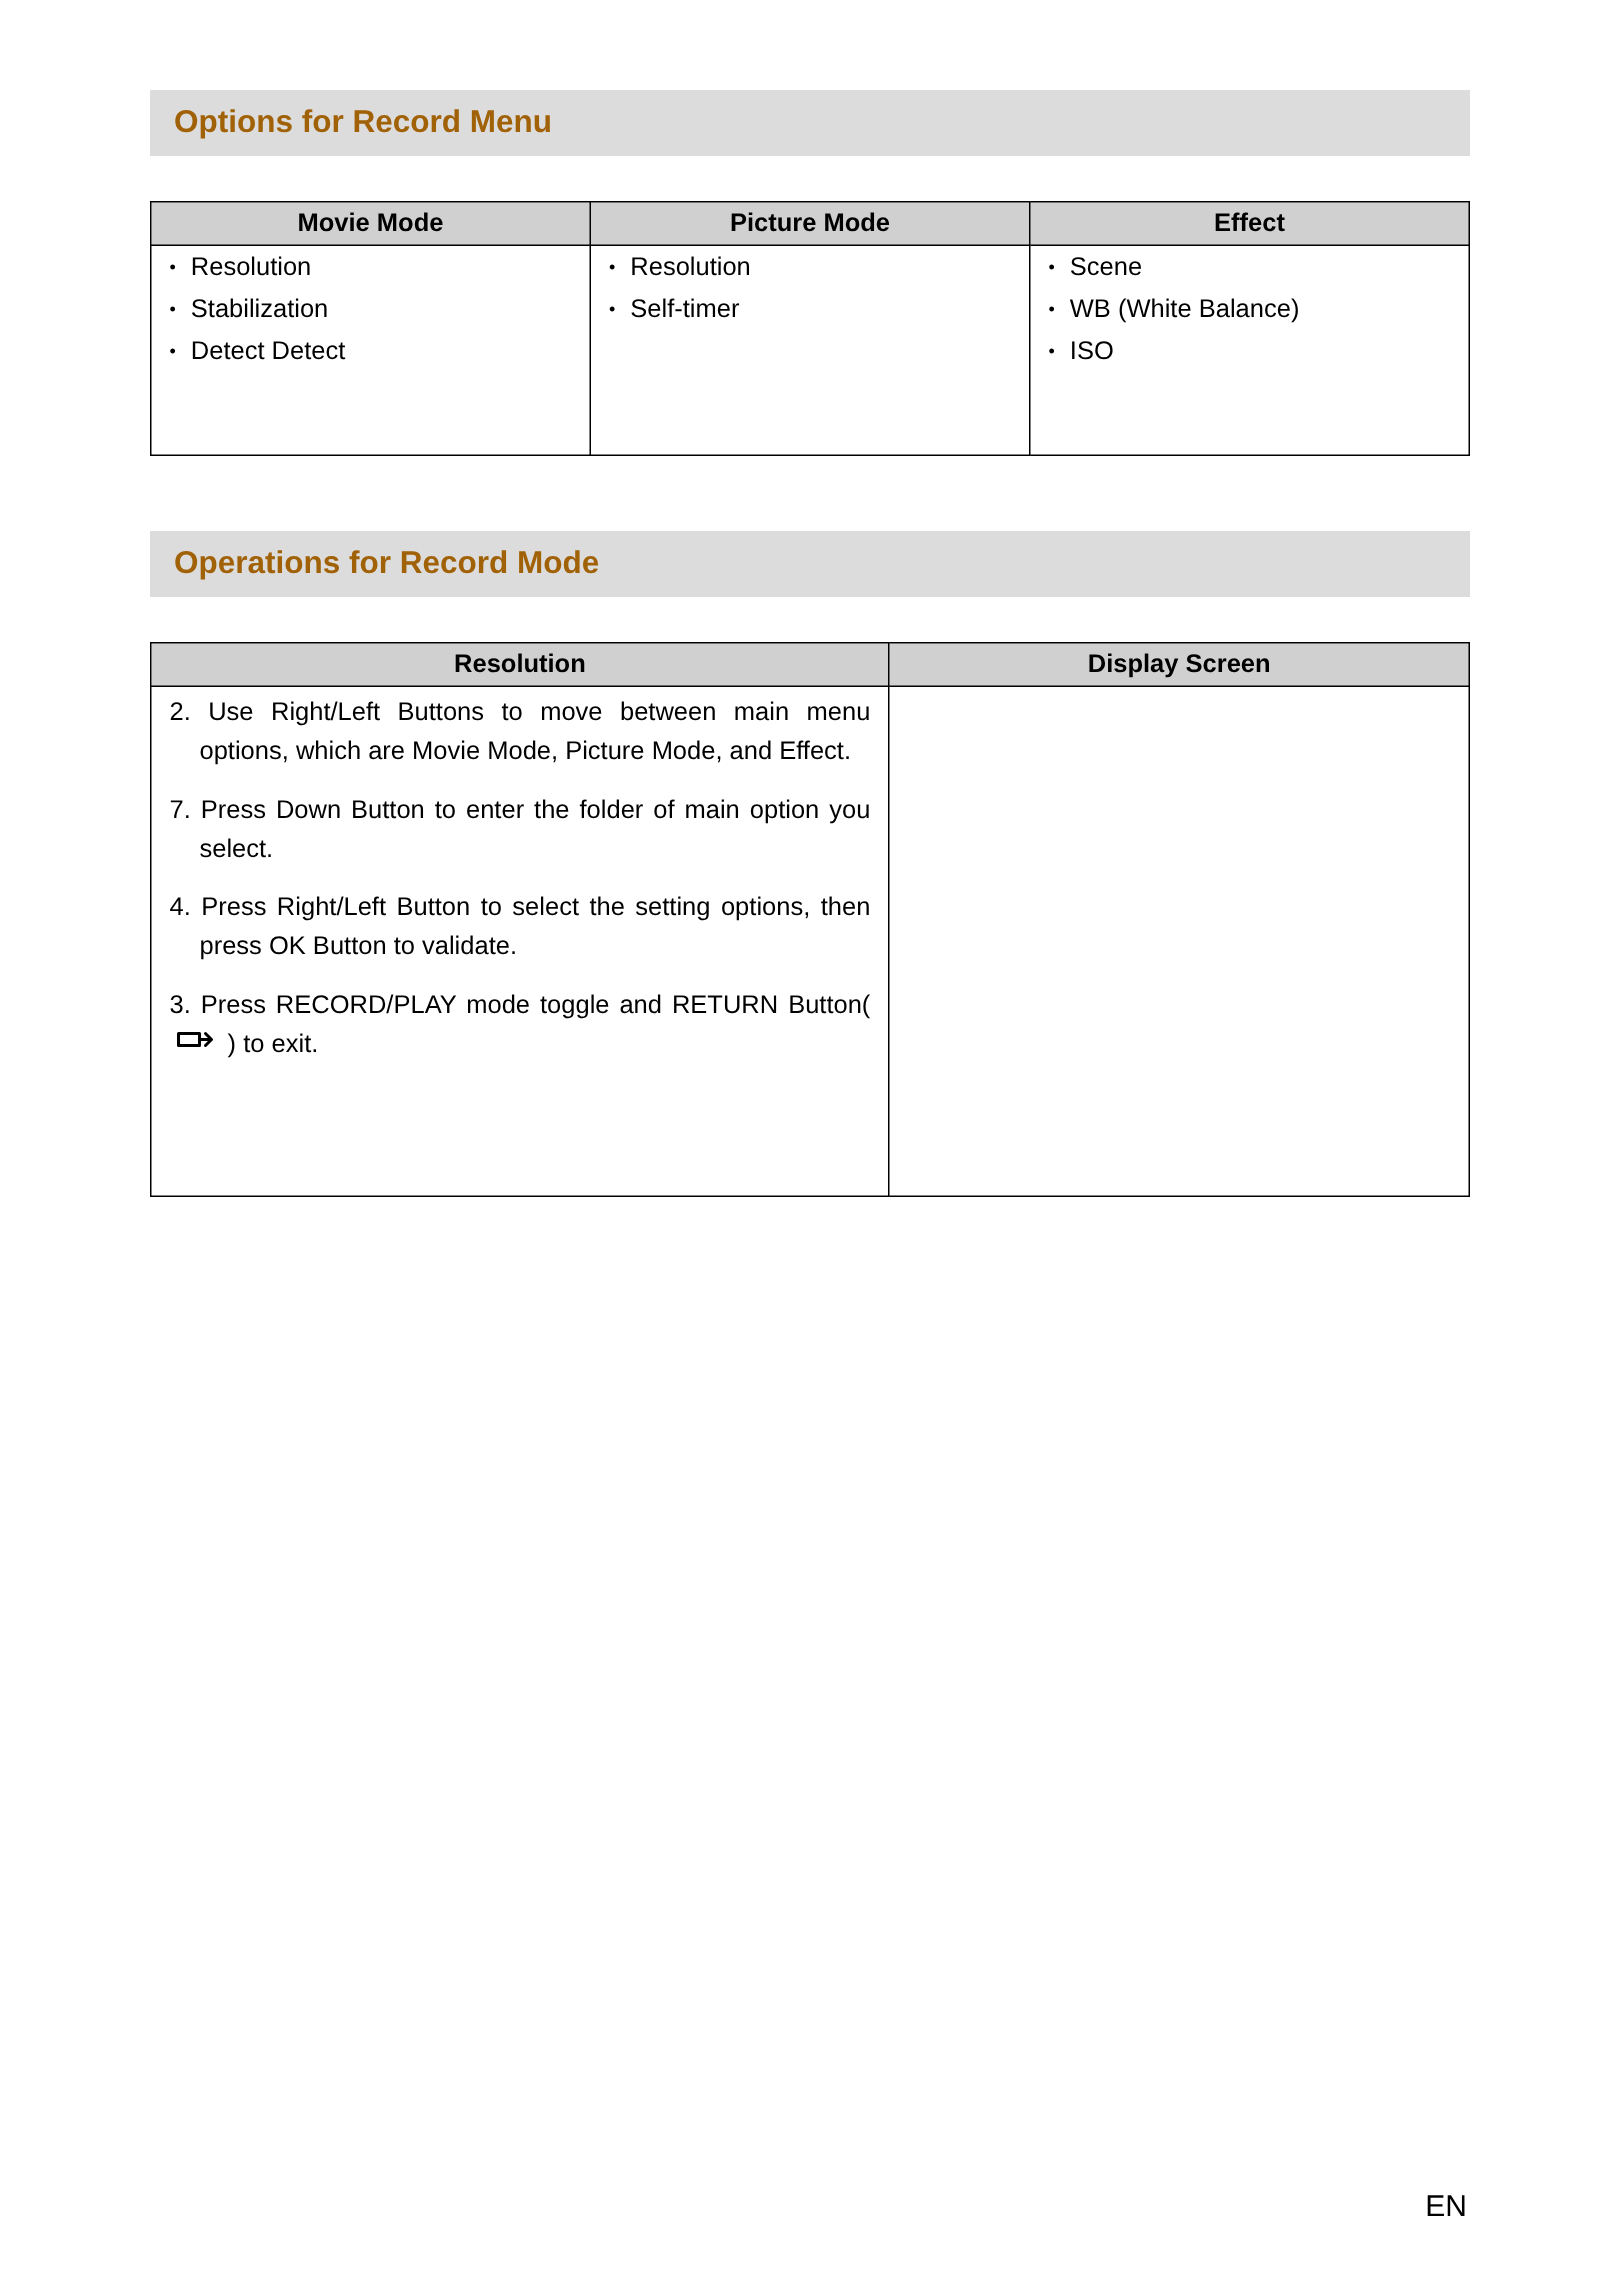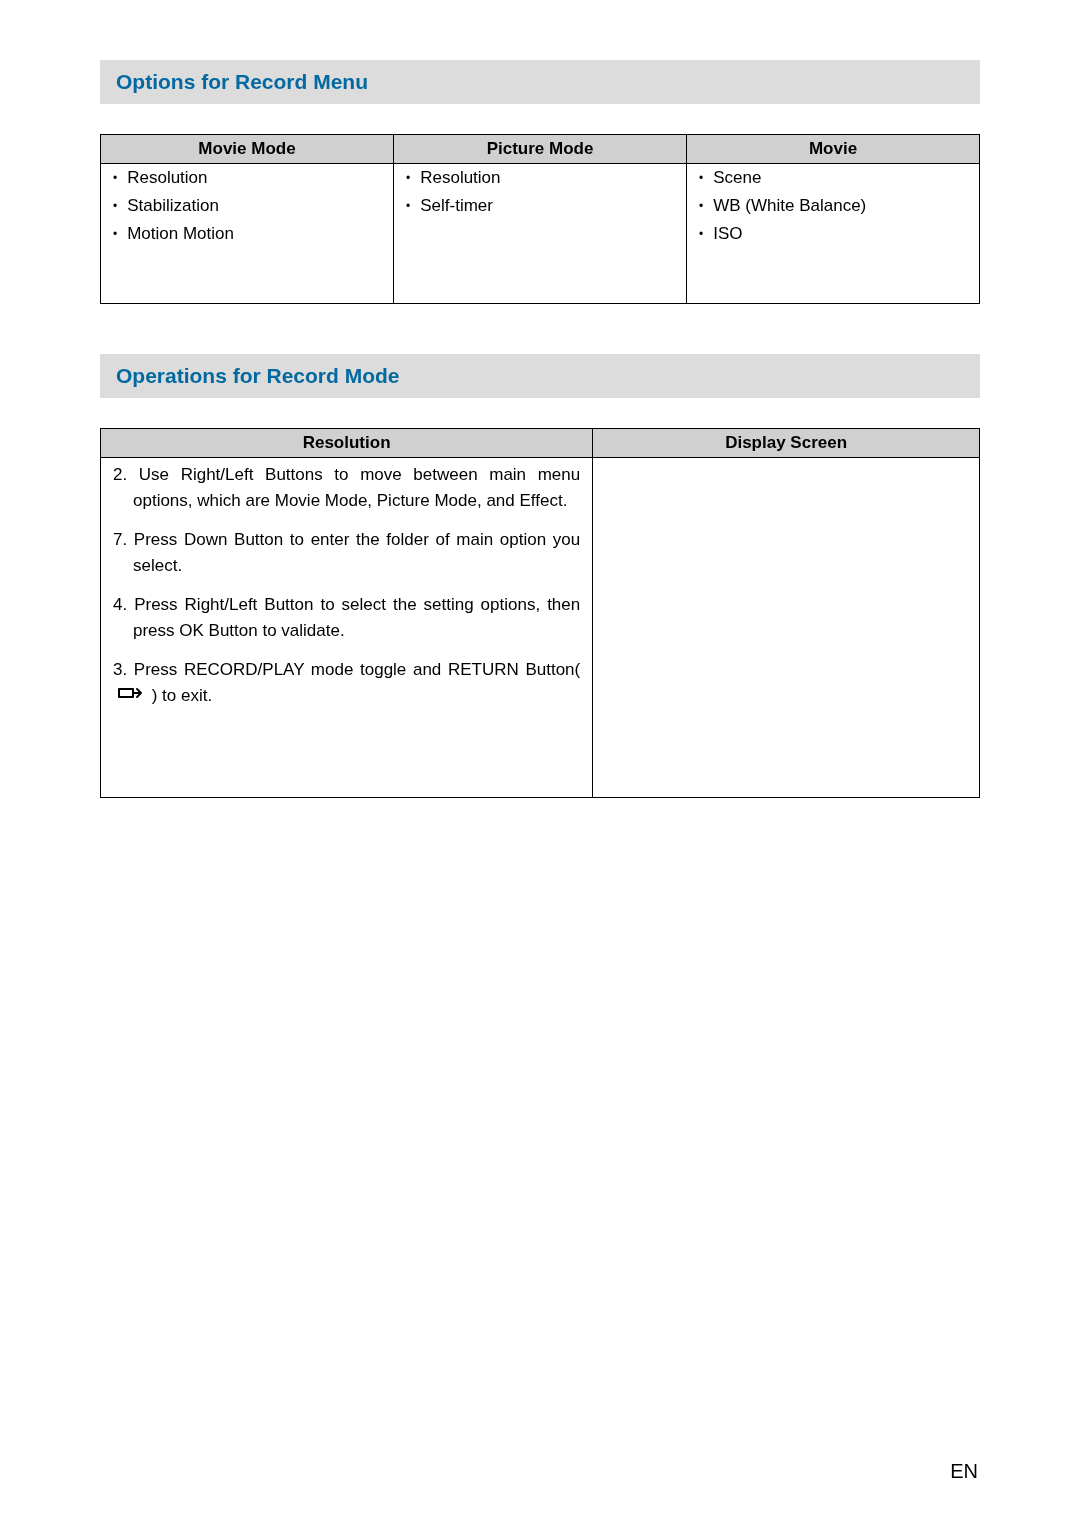--- a/index.html
+++ b/index.html
@@ -14,21 +14,21 @@
       background: #ffffff;
       padding: 60px 100px 40px 100px;
       position: relative;
     }
     .section-header {
       background: #dcdcdc;
       padding: 10px 16px;
       font-size: 21px;
       font-weight: bold;
       margin-bottom: 30px;
-      color: #0369a1;
+      color: #a16207;
     }
     .table {
       width: 100%;
       border-collapse: collapse;
       margin-bottom: 50px;
     }
     .table th, .table td {
       border: 1px solid #000000;
       padding: 4px 12px;
       vertical-align: top;
@@ -105,37 +105,37 @@
 </head>
 <body>
 
 <div class="section-header">Options for Record Menu</div>
 
 <table class="table">
   <thead>
     <tr>
       <th class="col3">Movie Mode</th>
       <th class="col3">Picture Mode</th>
-      <th class="col3">Movie</th>
+      <th class="col3">Effect</th>
     </tr>
   </thead>
   <tbody>
     <tr>
       <td class="tall-cell">
         <div class="bullet-item">
           <span class="bullet">•</span>
           <span>Resolution</span>
         </div>
         <div class="bullet-item">
           <span class="bullet">•</span>
           <span>Stabilization</span>
         </div>
         <div class="bullet-item">
           <span class="bullet">•</span>
-          <span>Motion Motion</span>
+          <span>Detect Detect</span>
         </div>
       </td>
       <td class="tall-cell">
         <div class="bullet-item">
           <span class="bullet">•</span>
           <span>Resolution</span>
         </div>
         <div class="bullet-item">
           <span class="bullet">•</span>
           <span>Self-timer</span>

